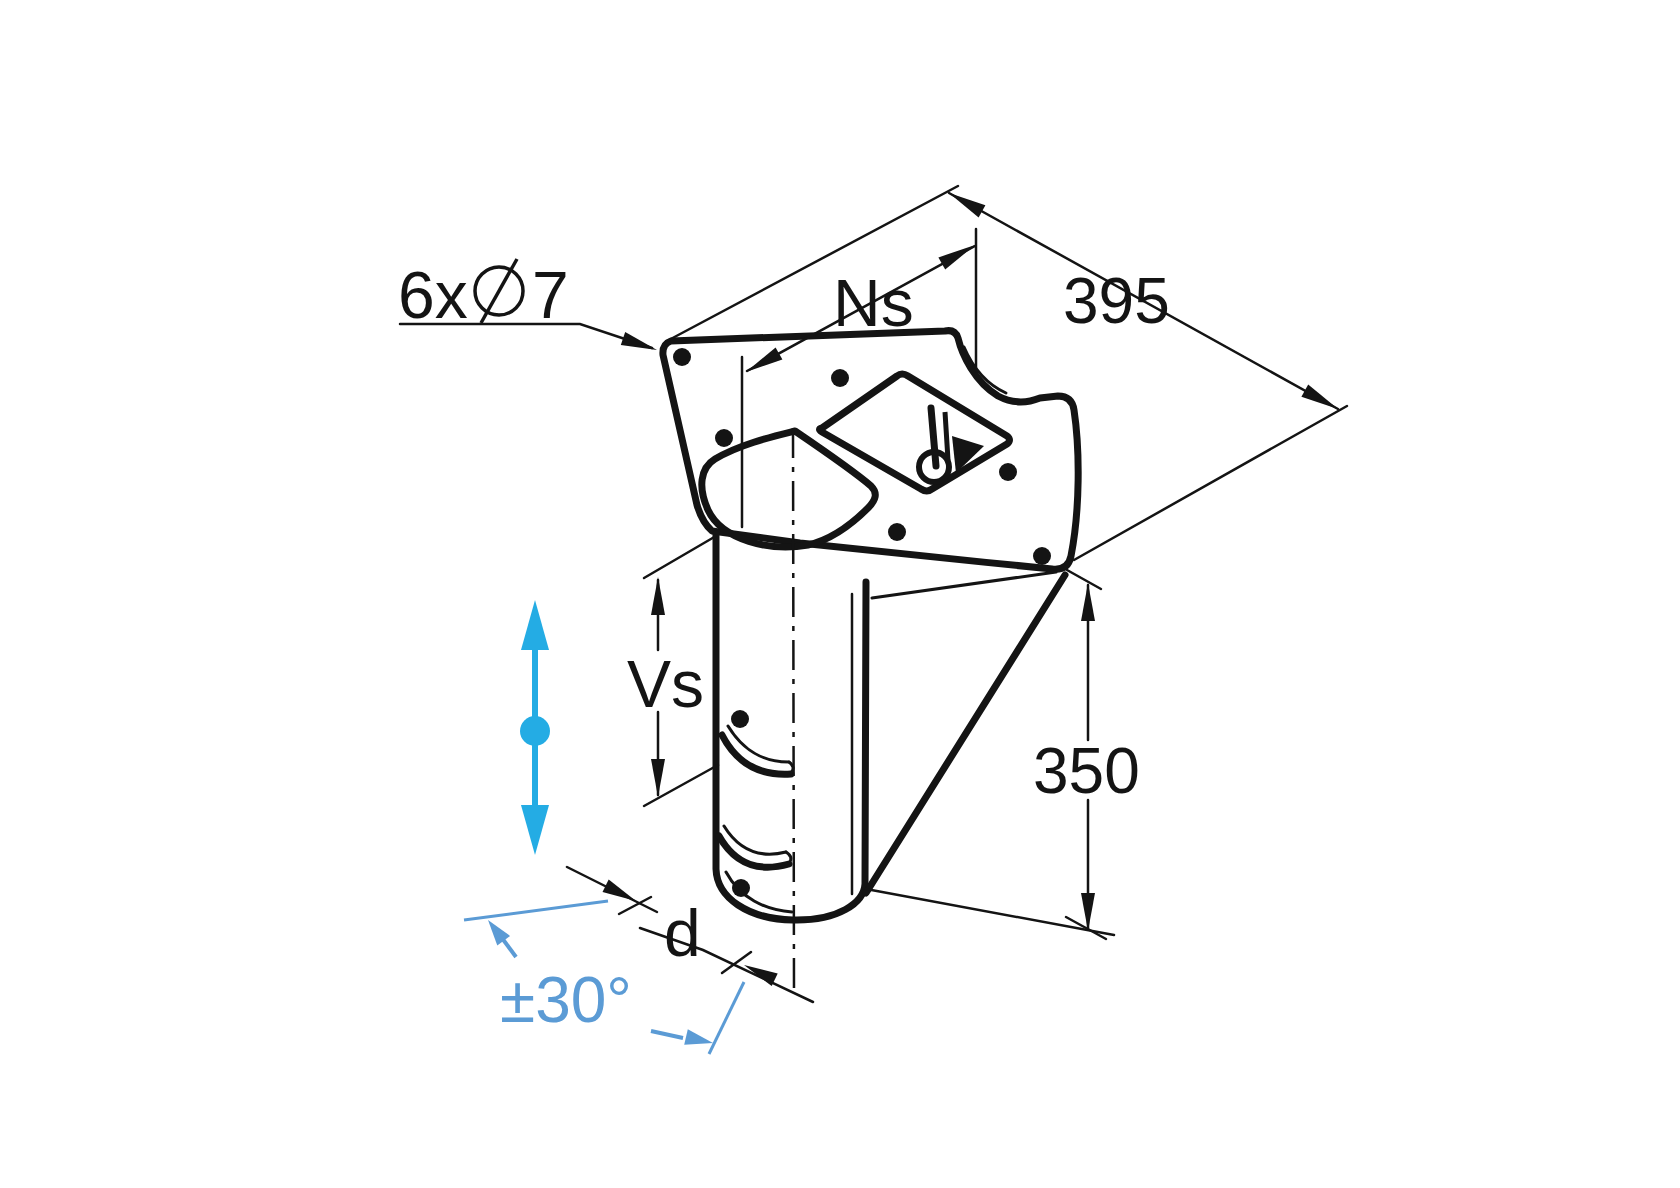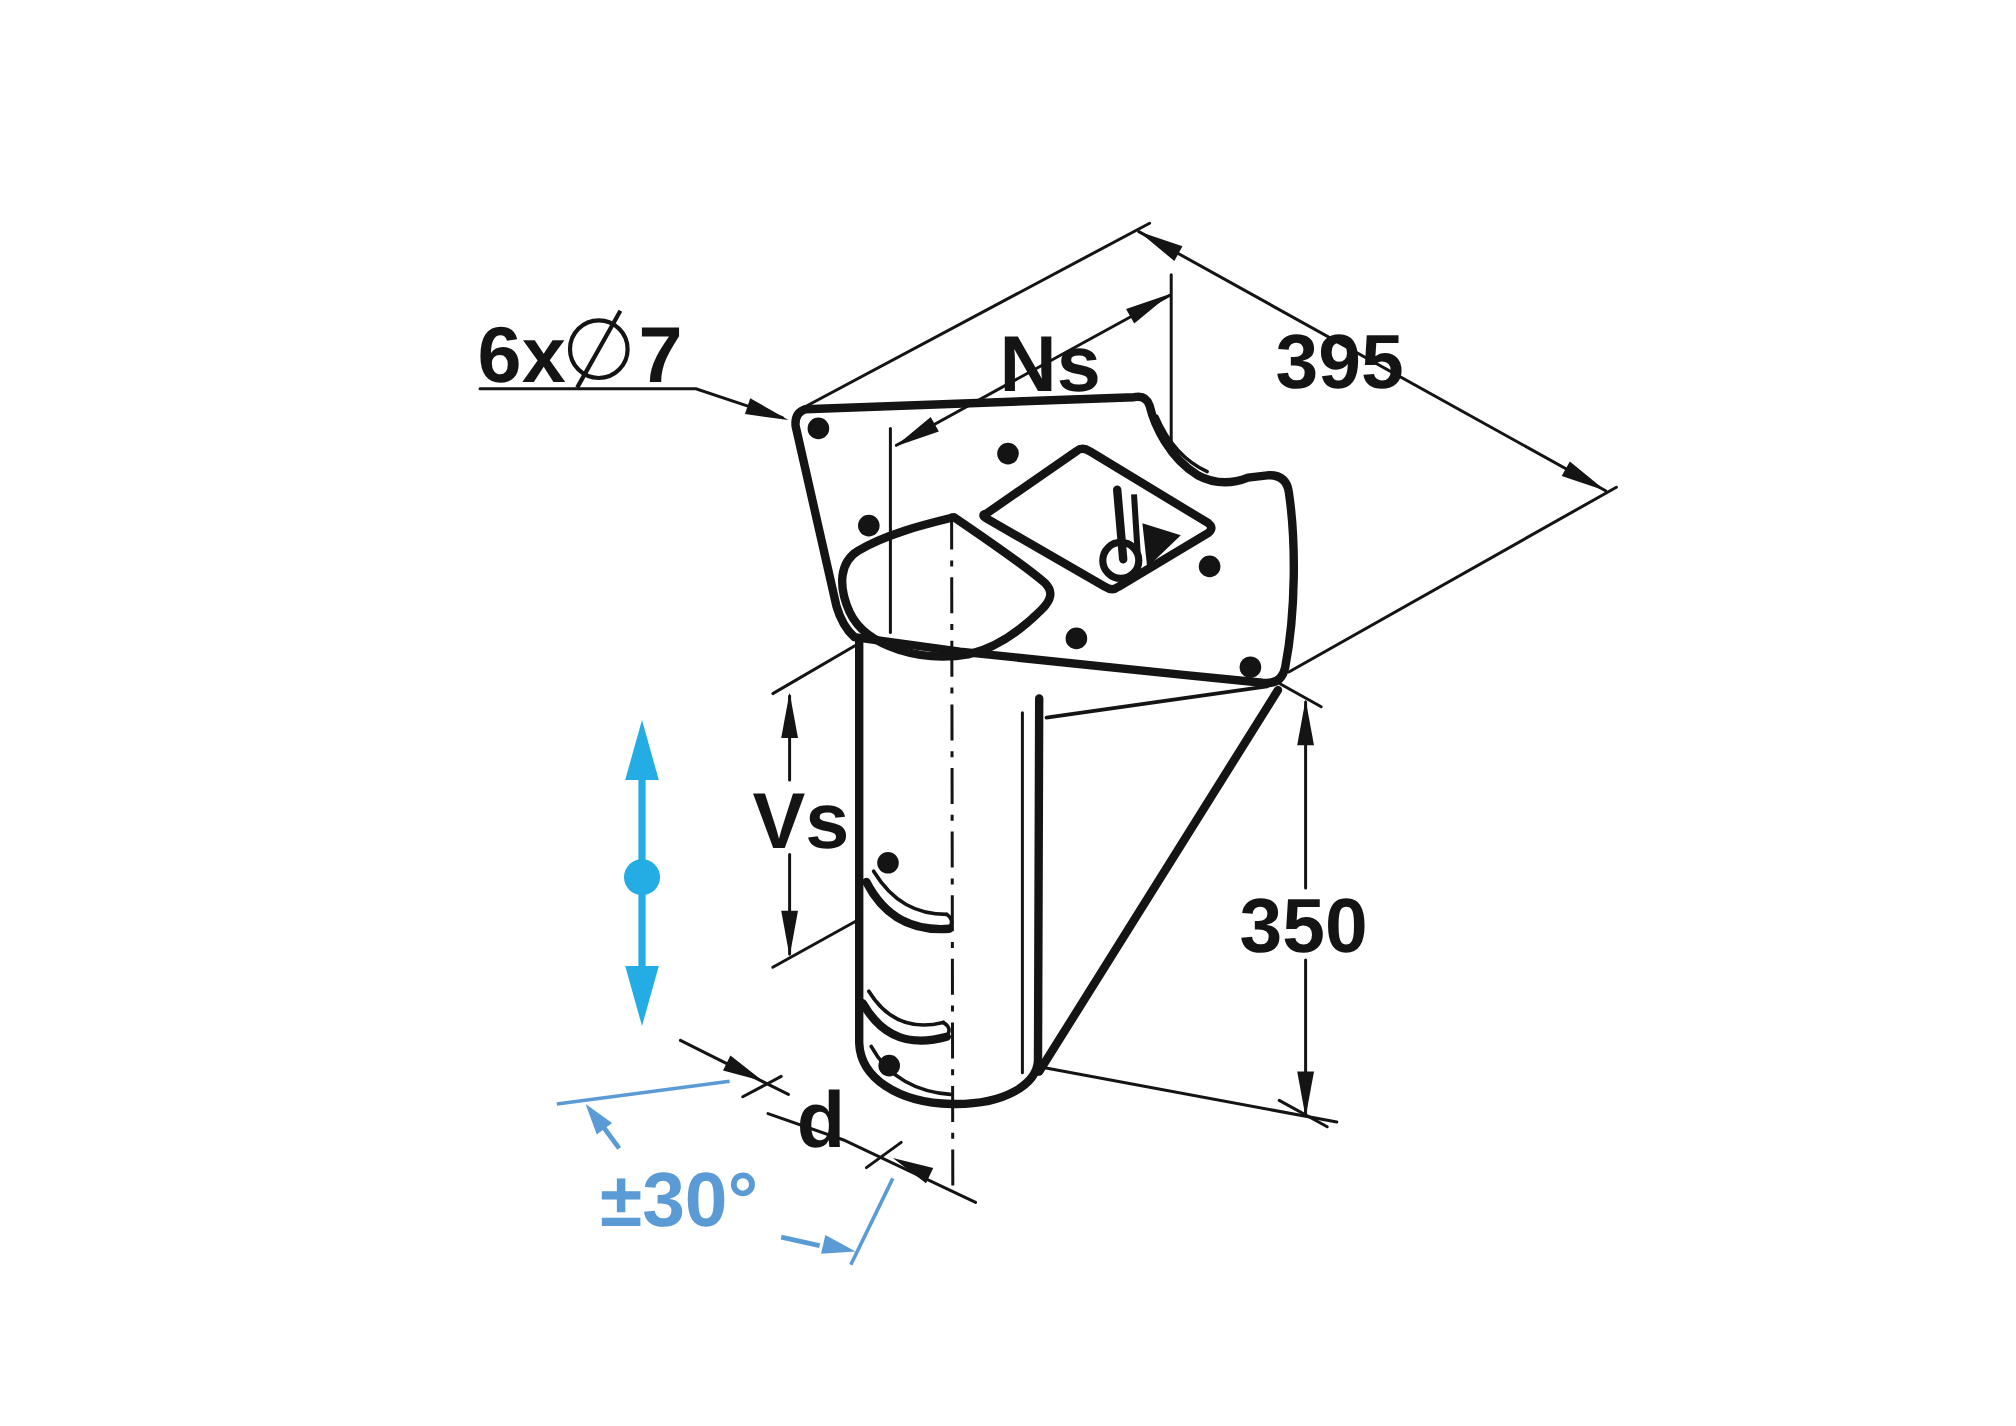--- a/index.html
+++ b/index.html
@@ -1,19 +1,19 @@
 <!DOCTYPE html>
 <html style="--ink: #141414; --cyan: #24ACE4; --blue: #5B9BD5; --bg: #ffffff;"><head>
 <meta charset="utf-8">
 <style>
   :root{
     --ink:#141414; --cyan:#24ACE4; --blue:#5B9BD5; --bg:#ffffff;
   }
   html,body{margin:0;padding:0;background:var(--bg);}
-  .stage{width:1680px;height:1188px;position:relative;background:var(--bg);overflow:hidden;font-weight:bold;}
+  .stage{width:1680px;height:1188px;position:relative;background:var(--bg);overflow:hidden;}
   svg{display:block;}
   svg text{font-family:"Liberation Sans","DejaVu Sans",sans-serif;fill:var(--ink);}
   .ink{stroke:var(--ink);fill:none;}
   .w7{stroke-width:7;stroke-linecap:round;stroke-linejoin:round;}
   .w3{stroke-width:3;stroke-linecap:round;}
   .w25{stroke-width:2.5;stroke-linecap:round;}
   .fill-ink{fill:var(--ink);stroke:none;}
   .cyan-stroke{stroke:var(--cyan);fill:none;}
   .cyan-fill{fill:var(--cyan);stroke:none;}
   .blue-stroke{stroke:var(--blue);fill:none;}

